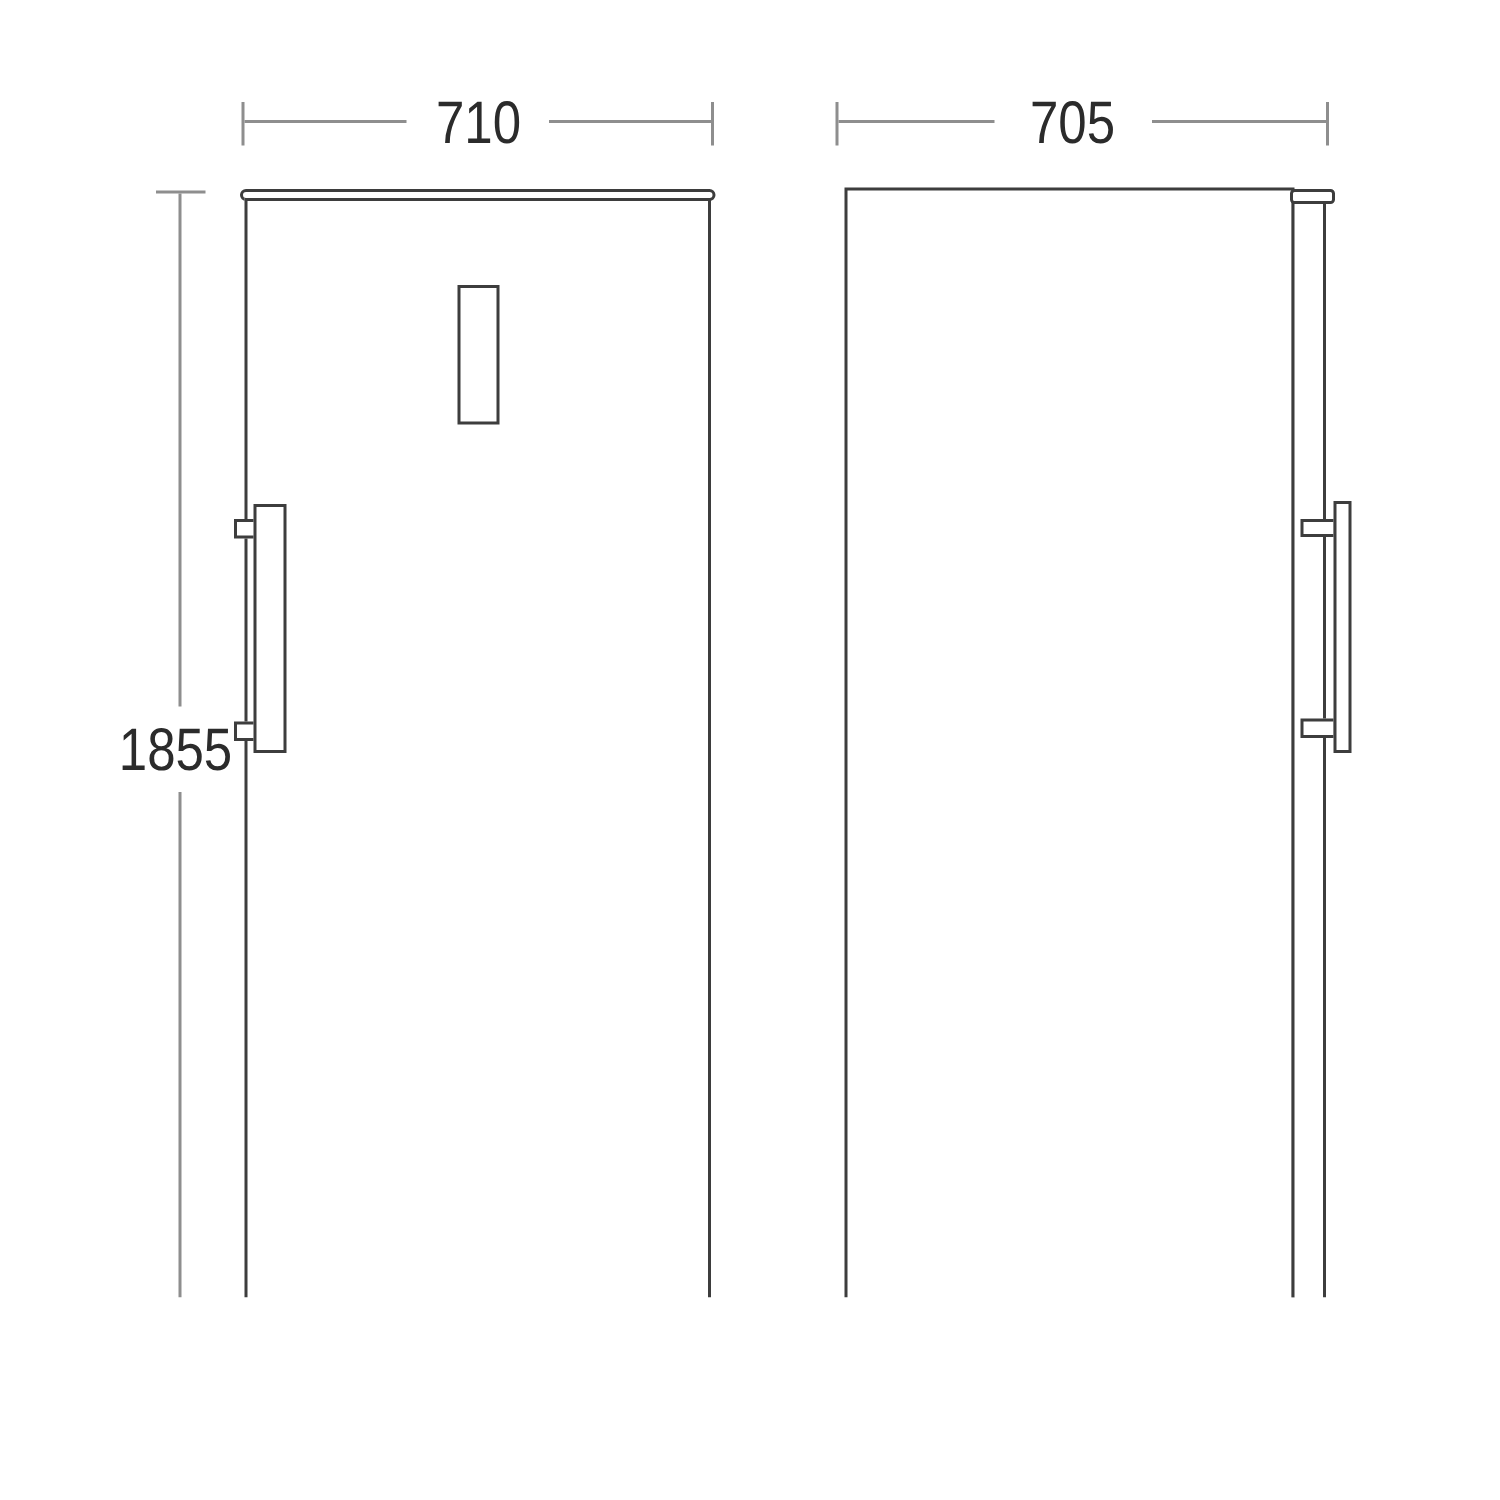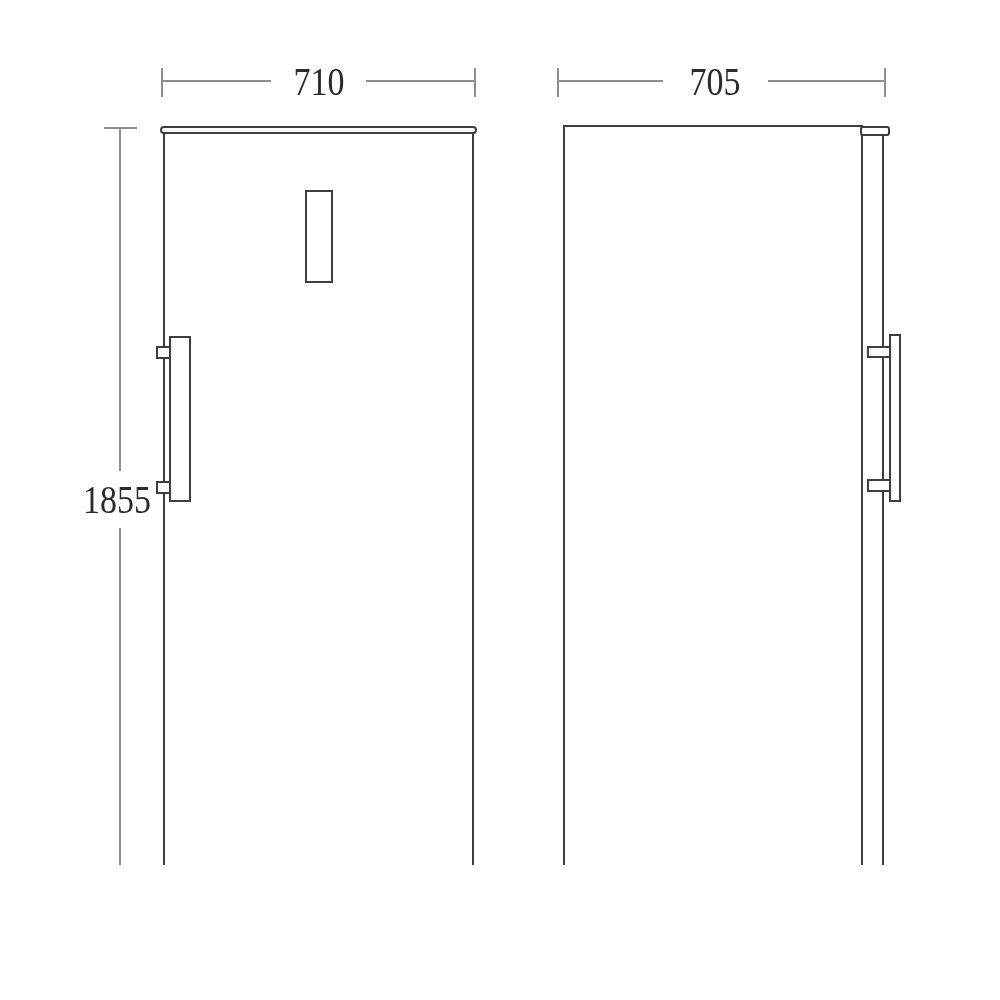--- a/index.html
+++ b/index.html
@@ -1,21 +1,21 @@
 <!DOCTYPE html>
 <html><head>
 <meta charset="utf-8">
 <style>
   html, body { margin: 0; padding: 0; background: #ffffff; }
   .canvas {
     position: relative;
     width: 1000px;
     height: 865px;
     background: #ffffff;
-    font-family: Liberation Serif, serif;
+    font-family: Liberation Sans, sans-serif;
     overflow: hidden;
   }
   
   .box {
     position: absolute;
     box-sizing: border-box;
     border: 2px solid #3d3d3d;
     background: #ffffff;
   }
   

